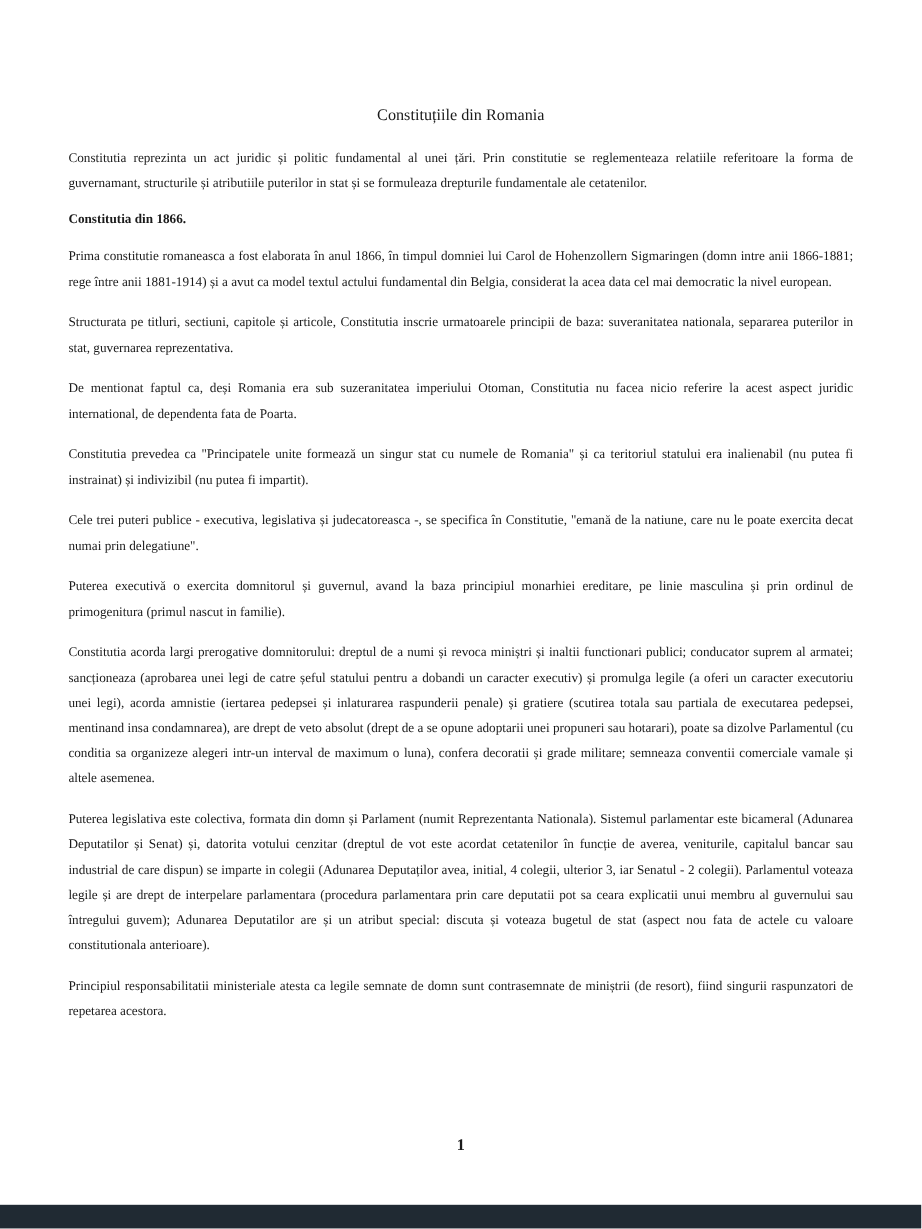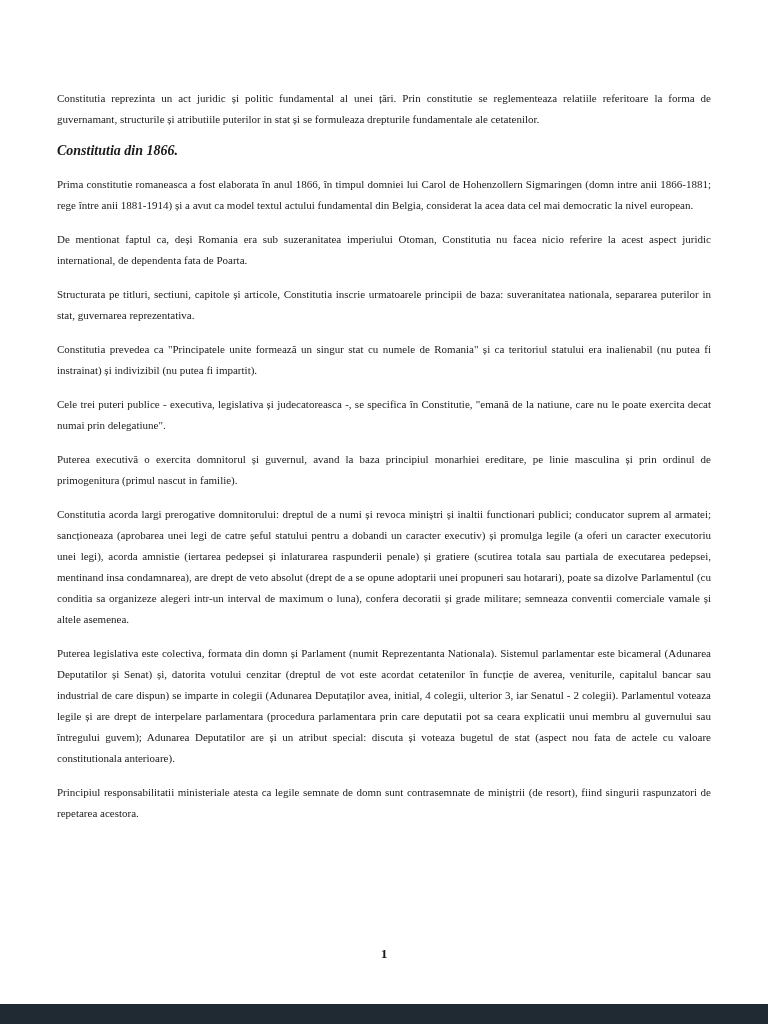--- a/index.html
+++ b/index.html
@@ -28,23 +28,22 @@
     text-align: center;
     margin: 0 0 18px 0;
   }
   .para {
     font-size: 11px;
     line-height: 21px;
     text-align: justify;
     margin: 0 0 13px 0;
   }
   .section-heading {
-    font-size: 14px;
+    font-size: 11px;
     font-weight: bold;
-    font-style: italic;
     margin: 4px 0 15px 0;
   }
   .page-number {
     position: absolute;
     left: 0;
     right: 0;
     bottom: 62px;
     text-align: center;
     font-size: 13.5px;
     font-weight: bold;
@@ -56,25 +55,26 @@
     bottom: 0;
     height: 20px;
     background: #202a33;
   }
 </style>
 </head>
 <body>
 
 <div class="page">
   <div class="content">
+    <h1 class="title">Constituțiile din Romania</h1>
     <p class="para">Constitutia reprezinta un act juridic și politic fundamental al unei țări. Prin constitutie se reglementeaza relatiile referitoare la forma de guvernamant, structurile și atributiile puterilor in stat și se formuleaza drepturile fundamentale ale cetatenilor.</p>
     <h2 class="section-heading">Constitutia din 1866.</h2>
     <p class="para">Prima constitutie romaneasca a fost elaborata în anul 1866, în timpul domniei lui Carol de Hohenzollern Sigmaringen (domn intre anii 1866-1881; rege între anii 1881-1914) și a avut ca model textul actului fundamental din Belgia, considerat la acea data cel mai democratic la nivel european.</p>
+    <p class="para">Structurata pe titluri, sectiuni, capitole și articole, Constitutia inscrie urmatoarele principii de baza: suveranitatea nationala, separarea puterilor in stat, guvernarea reprezentativa.</p>
     <p class="para">De mentionat faptul ca, deși Romania era sub suzeranitatea imperiului Otoman, Constitutia nu facea nicio referire la acest aspect juridic international, de dependenta fata de Poarta.</p>
-    <p class="para">Structurata pe titluri, sectiuni, capitole și articole, Constitutia inscrie urmatoarele principii de baza: suveranitatea nationala, separarea puterilor in stat, guvernarea reprezentativa.</p>
     <p class="para">Constitutia prevedea ca "Principatele unite formează un singur stat cu numele de Romania" și ca teritoriul statului era inalienabil (nu putea fi instrainat) și indivizibil (nu putea fi impartit).</p>
     <p class="para">Cele trei puteri publice - executiva, legislativa și judecatoreasca -, se specifica în Constitutie, "emană de la natiune, care nu le poate exercita decat numai prin delegatiune".</p>
     <p class="para">Puterea executivă o exercita domnitorul și guvernul, avand la baza principiul monarhiei ereditare, pe linie masculina și prin ordinul de primogenitura (primul nascut in familie).</p>
     <p class="para">Constitutia acorda largi prerogative domnitorului: dreptul de a numi și revoca miniștri și inaltii functionari publici; conducator suprem al armatei; sancționeaza (aprobarea unei legi de catre șeful statului pentru a dobandi un caracter executiv) și promulga legile (a oferi un caracter executoriu unei legi), acorda amnistie (iertarea pedepsei și inlaturarea raspunderii penale) și gratiere (scutirea totala sau partiala de executarea pedepsei, mentinand insa condamnarea), are drept de veto absolut (drept de a se opune adoptarii unei propuneri sau hotarari), poate sa dizolve Parlamentul (cu conditia sa organizeze alegeri intr-un interval de maximum o luna), confera decoratii și grade militare; semneaza conventii comerciale vamale și altele asemenea.</p>
     <p class="para">Puterea legislativa este colectiva, formata din domn și Parlament (numit Reprezentanta Nationala). Sistemul parlamentar  este bicameral (Adunarea Deputatilor și Senat) și, datorita votului cenzitar (dreptul de vot este acordat cetatenilor în funcție de averea, veniturile, capitalul bancar sau industrial de care dispun) se imparte in colegii (Adunarea Deputaților avea, initial, 4 colegii, ulterior 3, iar Senatul - 2 colegii). Parlamentul voteaza legile și are drept de interpelare parlamentara (procedura parlamentara prin care deputatii pot sa ceara explicatii unui membru al guvernului sau întregului guvem); Adunarea Deputatilor are și un atribut special: discuta și voteaza bugetul de stat (aspect nou fata de actele cu valoare constitutionala anterioare).</p>
     <p class="para">Principiul responsabilitatii ministeriale atesta ca legile semnate de domn sunt contrasemnate de miniștrii (de resort), fiind singurii raspunzatori de repetarea acestora.</p>
   </div>
   <div class="page-number">1</div>
   <div class="footer-bar"></div>
 </div>

